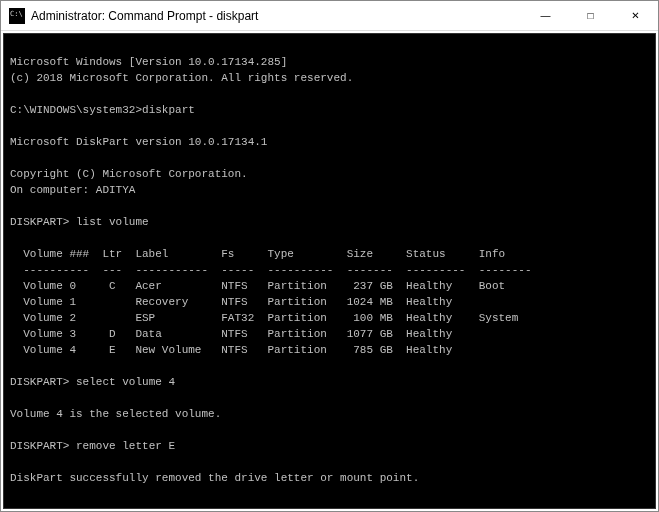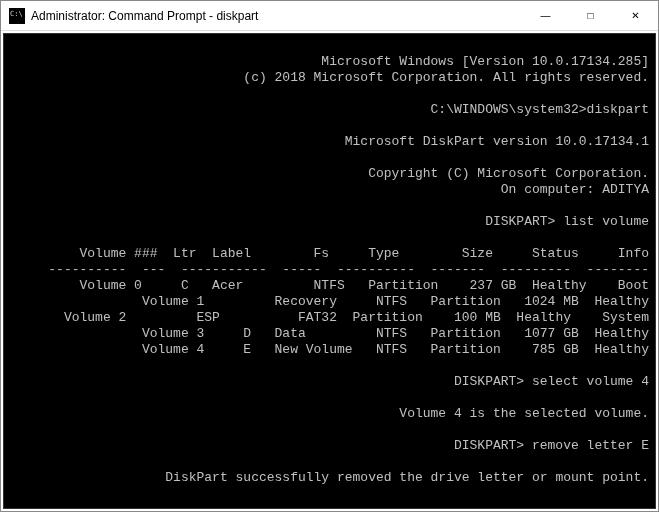--- a/index.html
+++ b/index.html
@@ -52,28 +52,27 @@
   align-items: center;
   justify-content: center;
   font-family: "Segoe UI Symbol", sans-serif;
   font-size: 10px;
   color: #000;
 }
 .console {
   flex: 1;
   background: #000;
   color: #c0c0c0;
-  font-size: 13px;
+  font-size: 11px;
   line-height: 16px;
   padding: 4px 6px;
   white-space: pre;
   overflow: auto;
   border: 1px solid #333;
   margin: 2px;
-  text-align: right;
 }
 .console .line { white-space: pre; }
 </style>
 </head>
 <body>
 
 <div class="window">
   <div class="titlebar">
     <div class="icon"></div>
     <div class="title">Administrator: Command Prompt - diskpart</div>

